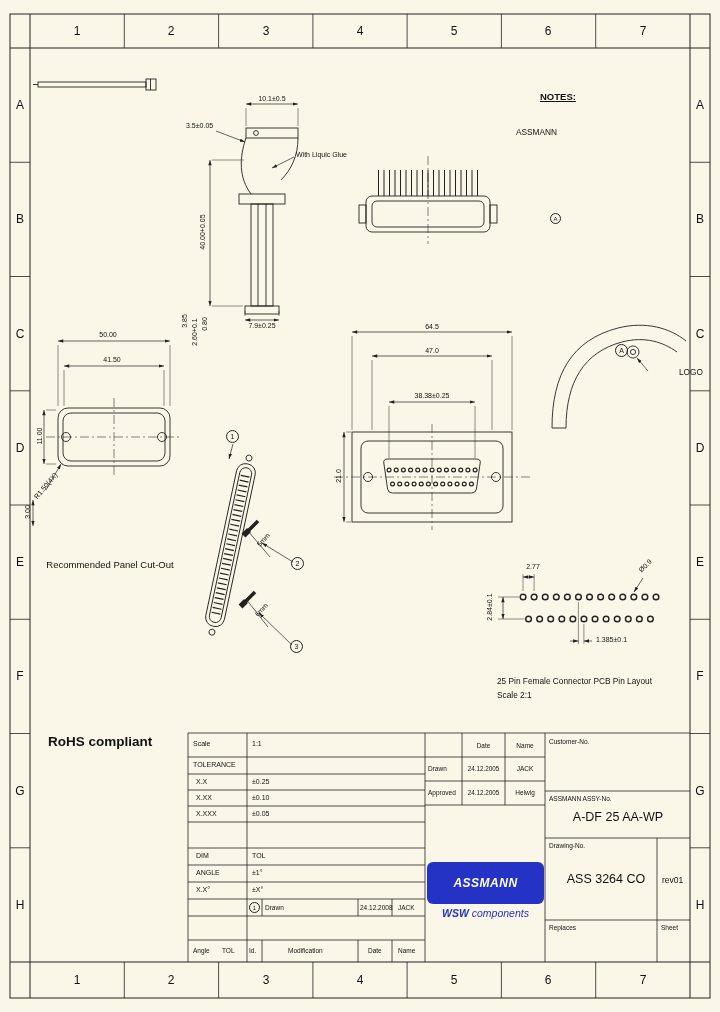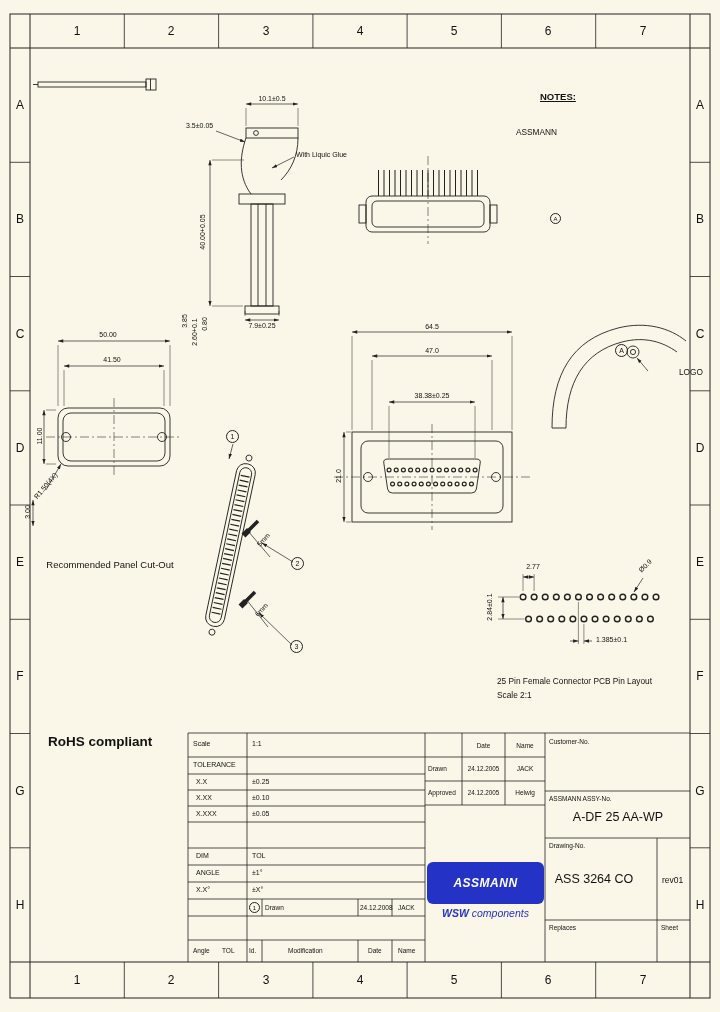--- a/index.html
+++ b/index.html
@@ -378,21 +378,21 @@
 <span class="lbl s65" style="left:428px;top:765px">Drawn</span>
 <span class="lbl s6 ctr" style="left:462px;top:765px;width:43px">24.12.2005</span>
 <span class="lbl s65 ctr" style="left:505px;top:765px;width:40px">JACK</span>
 <span class="lbl s65" style="left:428px;top:789px">Approved</span>
 <span class="lbl s6 ctr" style="left:462px;top:789px;width:43px">24.12.2005</span>
 <span class="lbl s65 ctr" style="left:505px;top:789px;width:40px">Helwig</span>
 <span class="lbl s65" style="left:549px;top:738px">Customer-No.</span>
 <span class="lbl s65" style="left:549px;top:795px">ASSMANN ASSY-No.</span>
 <span class="lbl big ctr" style="left:548px;top:810px;width:140px">A-DF 25 AA-WP</span>
 <span class="lbl s65" style="left:549px;top:842px">Drawing-No.</span>
-<span class="lbl big ctr" style="left:540px;top:872px;width:108px">ASS 3264 CO</span>
+<span class="lbl big ctr" style="left:552px;top:872px;width:108px">ASS 3264 CO</span>
 <span class="lbl" style="left:662px;top:876px;font-size:8.5px">rev01</span>
 <span class="lbl s65" style="left:549px;top:924px">Replaces</span>
 <span class="lbl s65" style="left:661px;top:924px">Sheet</span>
 
 <div class="logo-box">
   <span class="logo-text">ASSMANN</span>
 </div>
 <div class="logo-sub">
   <b>WSW</b>
   <span>components</span>

